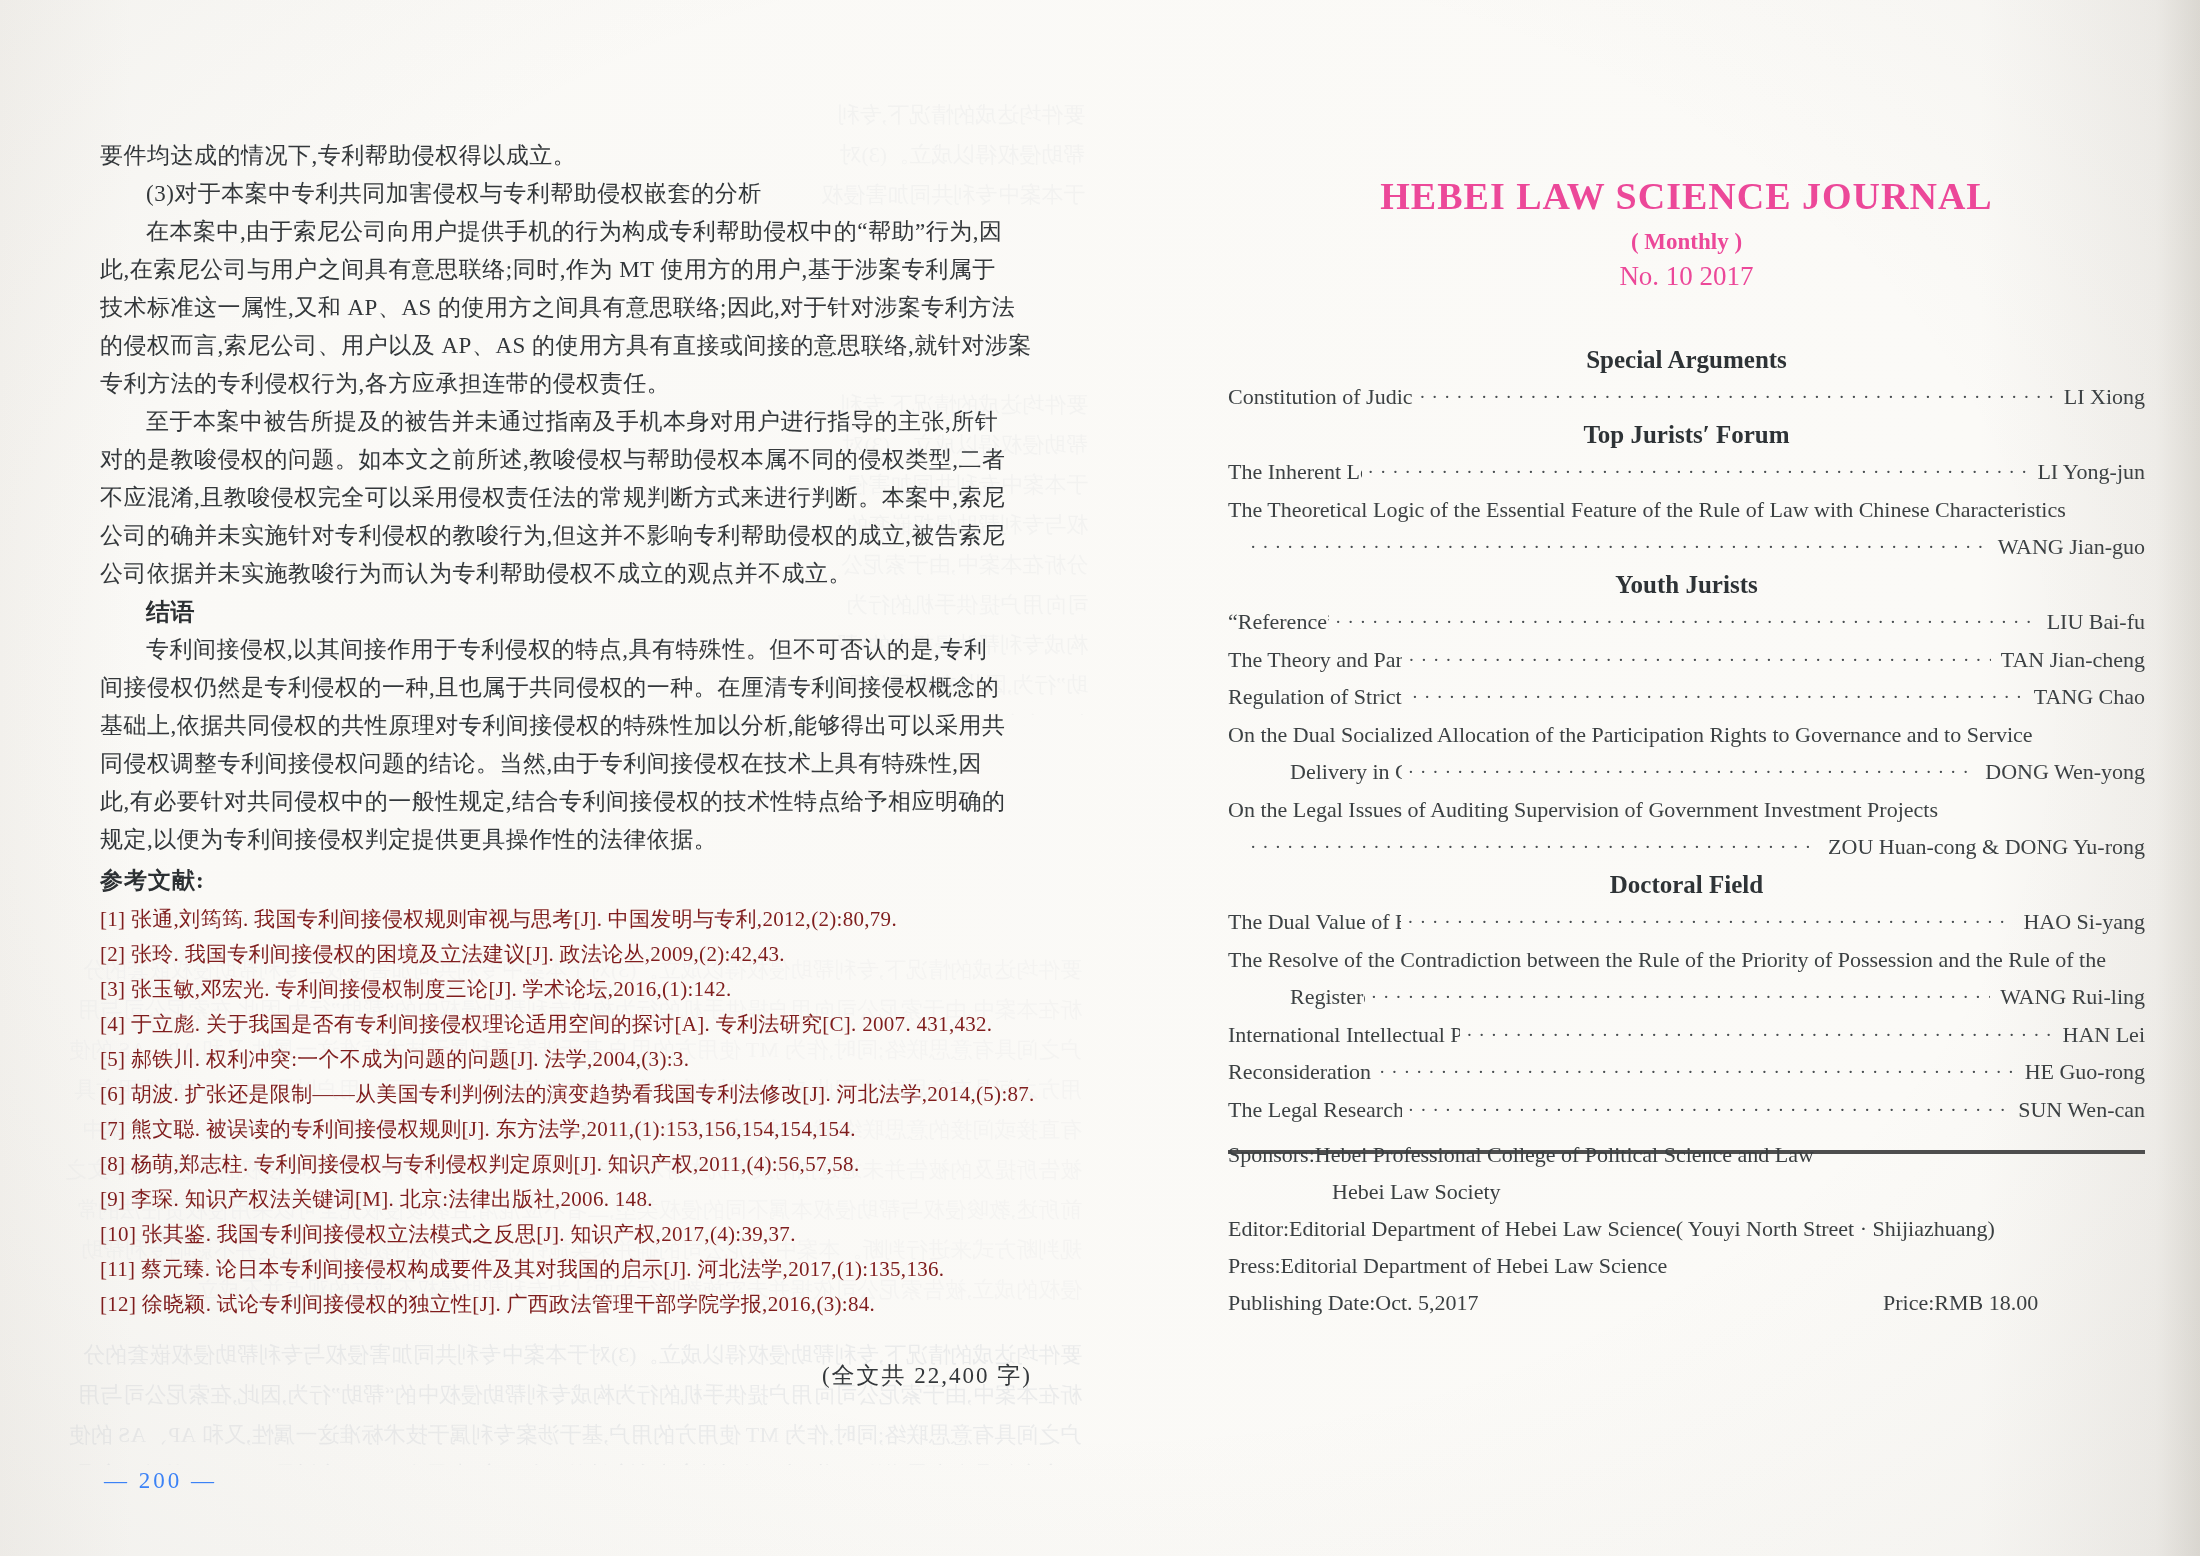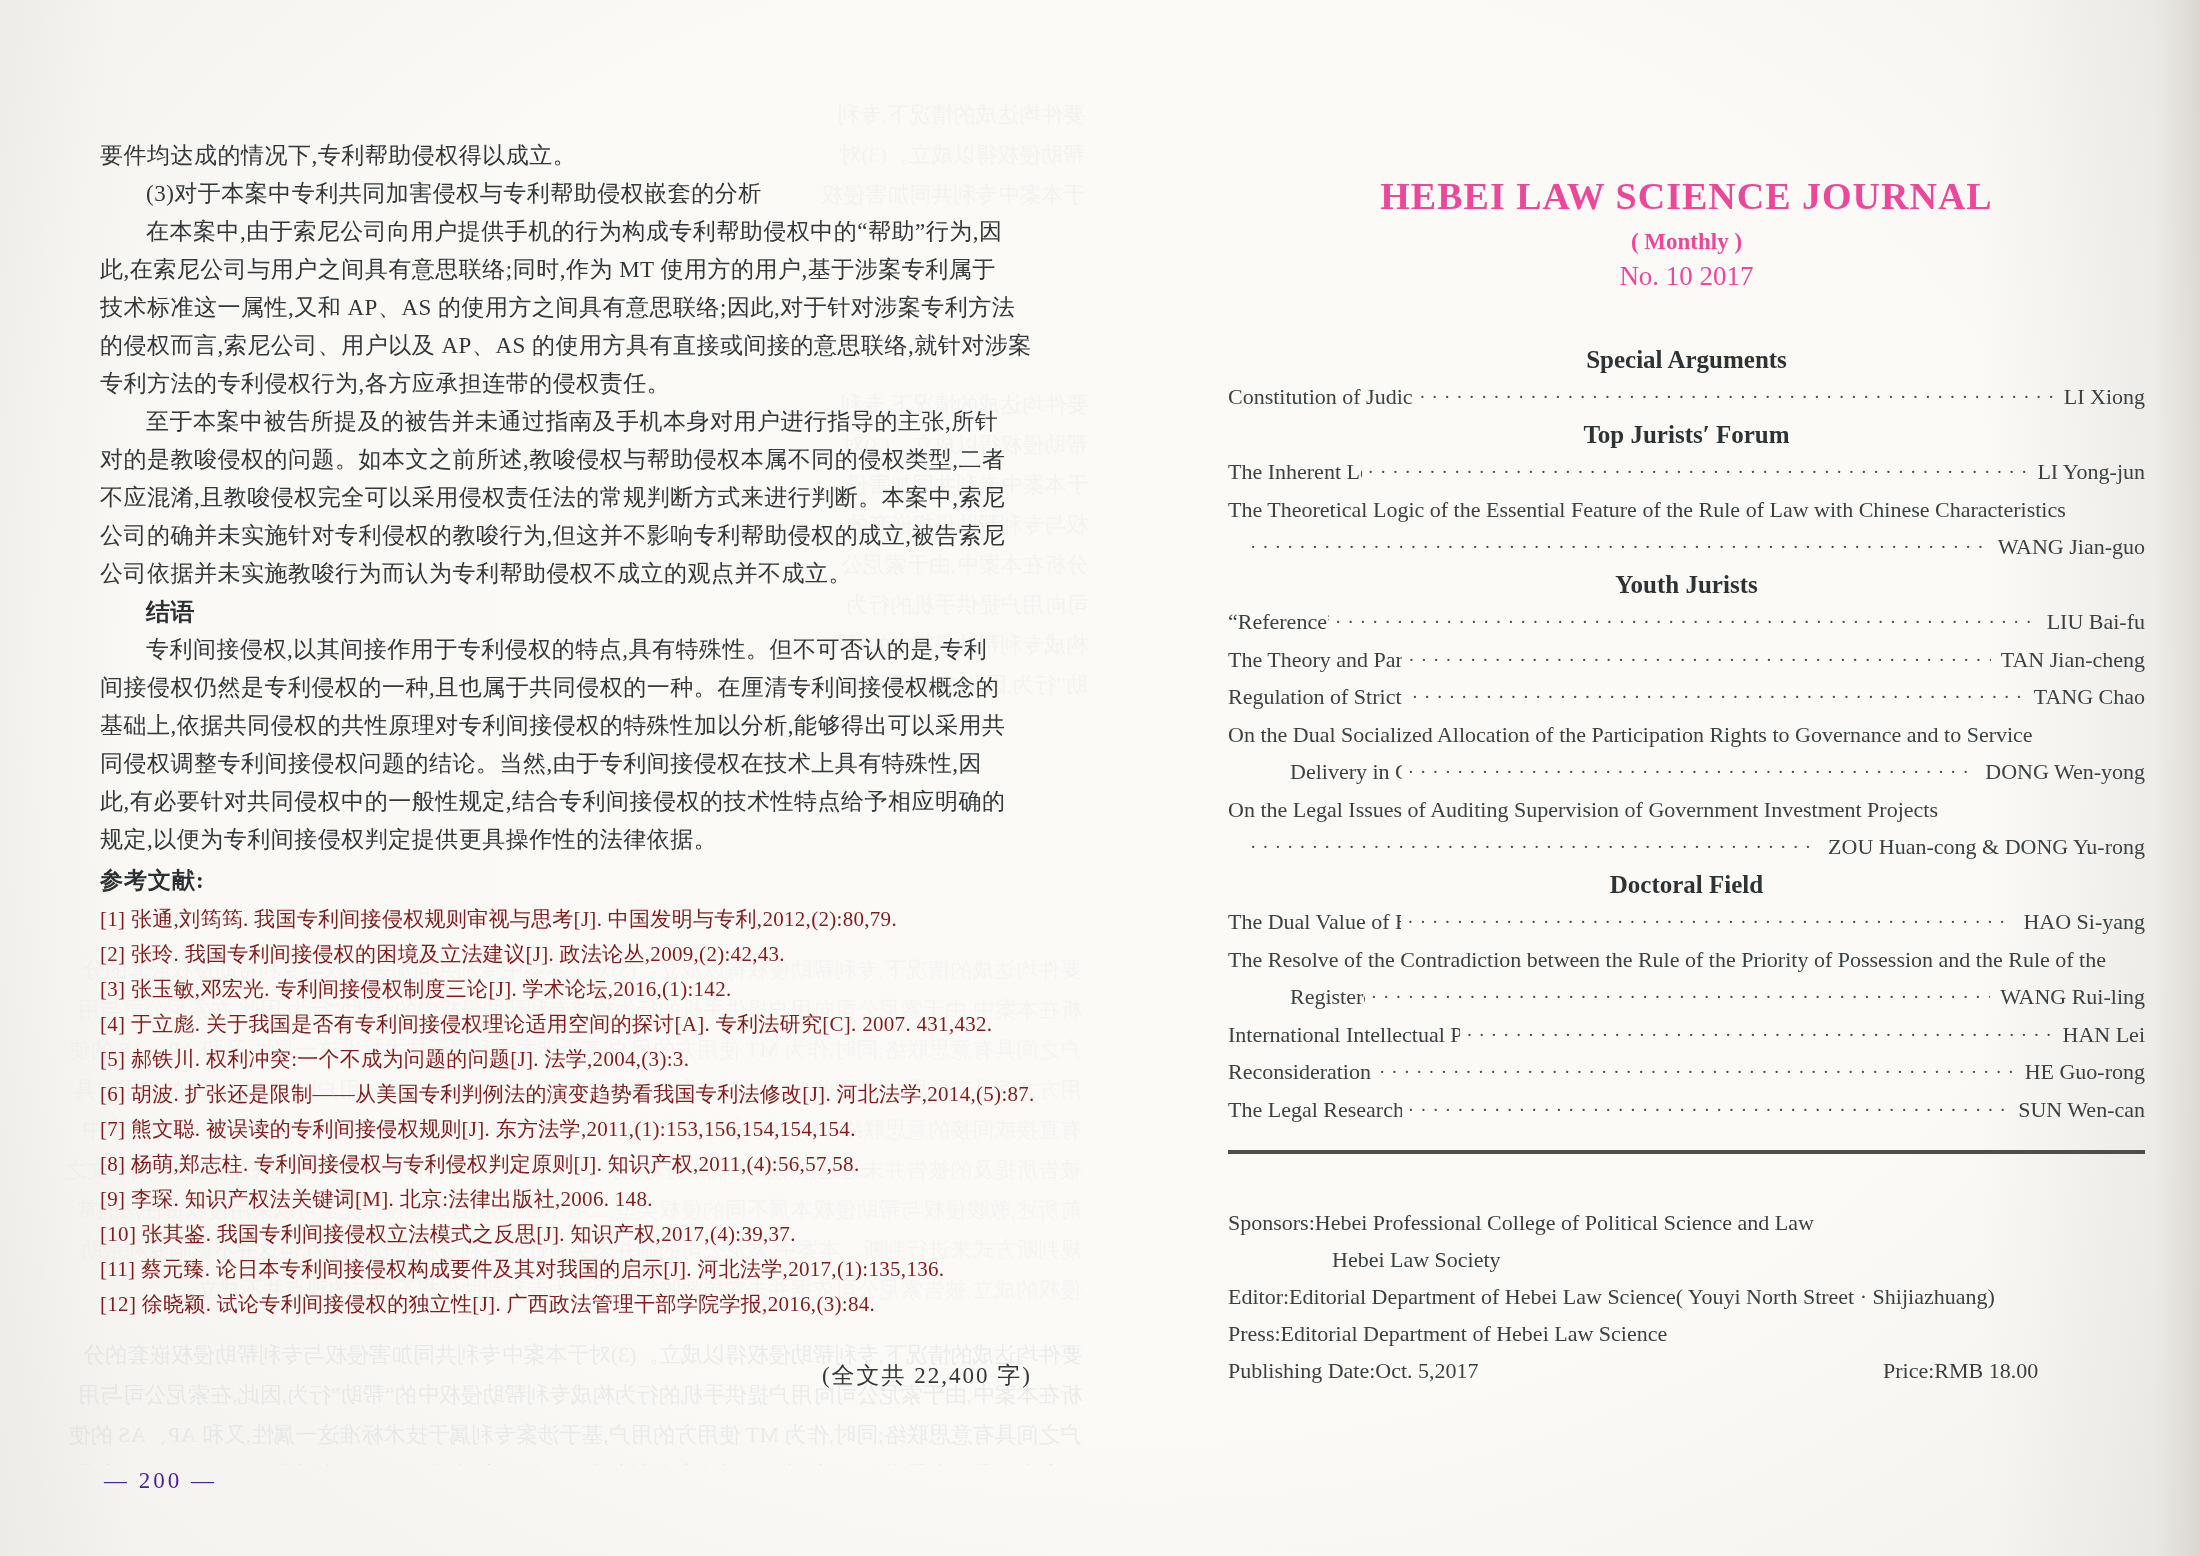--- a/index.html
+++ b/index.html
@@ -14,41 +14,41 @@
   
   .left-col{position:absolute;left:100px;top:137px;width:932px;z-index:2;}
   .line{height:38px;line-height:38px;font-size:23px;white-space:nowrap;letter-spacing:0.5px;}
   .line.ind{padding-left:46px;}
   .line.bold{font-weight:700;font-size:24px;color:#2c3033;}
   .refs-block{position:absolute;left:100px;top:860px;width:940px;z-index:2;}
   .refs-heading{font-size:23px;font-weight:700;height:42px;line-height:42px;color:#2c3033;letter-spacing:1px;}
   #refs{list-style:none;margin:0;padding:0;}
   #refs li{font-size:21px;line-height:35px;padding-left:58px;text-indent:-58px;letter-spacing:0.3px;color:#7f1d1d;}
   .wordcount{position:absolute;left:100px;top:1360px;width:932px;text-align:right;font-size:23px;letter-spacing:2px;z-index:2;}
-  .pageno{position:absolute;left:104px;top:1468px;font-size:23px;letter-spacing:3px;color:#4c1d95;z-index:2;}
+  .pageno{position:absolute;left:104px;top:1468px;font-size:23px;letter-spacing:3px;color:#3b82f6;z-index:2;}
   
   .bleed{position:absolute;z-index:1;transform:scaleX(-1);color:#7f8ba0;pointer-events:none;
     filter:blur(0.7px);white-space:normal;word-break:break-all;overflow:hidden;line-height:40px;font-size:22px;}
   
   .r-head{position:absolute;left:1228px;width:917px;text-align:center;z-index:2;color:#ec4899;margin-top:24px;}
   .j-title{top:150px;font-size:38px;font-weight:700;letter-spacing:1px;}
   .j-monthly{top:205px;font-size:23px;font-weight:700;}
   .j-issue{top:237px;font-size:27px;}
   #toc{position:absolute;left:1228px;top:341px;width:917px;z-index:2;}
   .toc-heading{height:37.5px;line-height:37.5px;text-align:center;font-weight:700;font-size:25px;color:#2e3336;}
   .toc-row{height:37.5px;display:flex;align-items:center;font-size:22px;color:#3c4143;}
   .toc-row.ind .t{padding-left:62px;}
   .toc-row .t{white-space:nowrap;overflow:hidden;}
   .toc-row .a{white-space:nowrap;padding-left:4px;}
   .leader{flex:1 1 auto;overflow:hidden;white-space:nowrap;min-width:20px;margin:0 6px;color:#4a4f52;}
   .leader.full{margin-left:22px;}
   .leader::after{content:"····································································································································································";
     letter-spacing:6px;font-size:19px;vertical-align:1px;}
   .toc-rule{position:absolute;left:1228px;top:1150px;width:917px;height:4px;background:#4e4e4e;z-index:2;}
-  #imprint{position:absolute;left:1228px;top:1204px;width:917px;z-index:2;}
+  #imprint{position:absolute;left:1228px;top:1136px;width:917px;z-index:2;}
   .imp-row{position:relative;height:37px;line-height:37px;font-size:22px;white-space:nowrap;color:#3a3f41;}
   .imp-row .indent2{padding-left:104px;}
   .imp-price{position:absolute;left:655px;top:0;}
 </style>
 </head>
 <body>
 
 <div class="left-col">
   <div id="body-lines">
       <div class="line">要件均达成的情况下,专利帮助侵权得以成立。</div>

